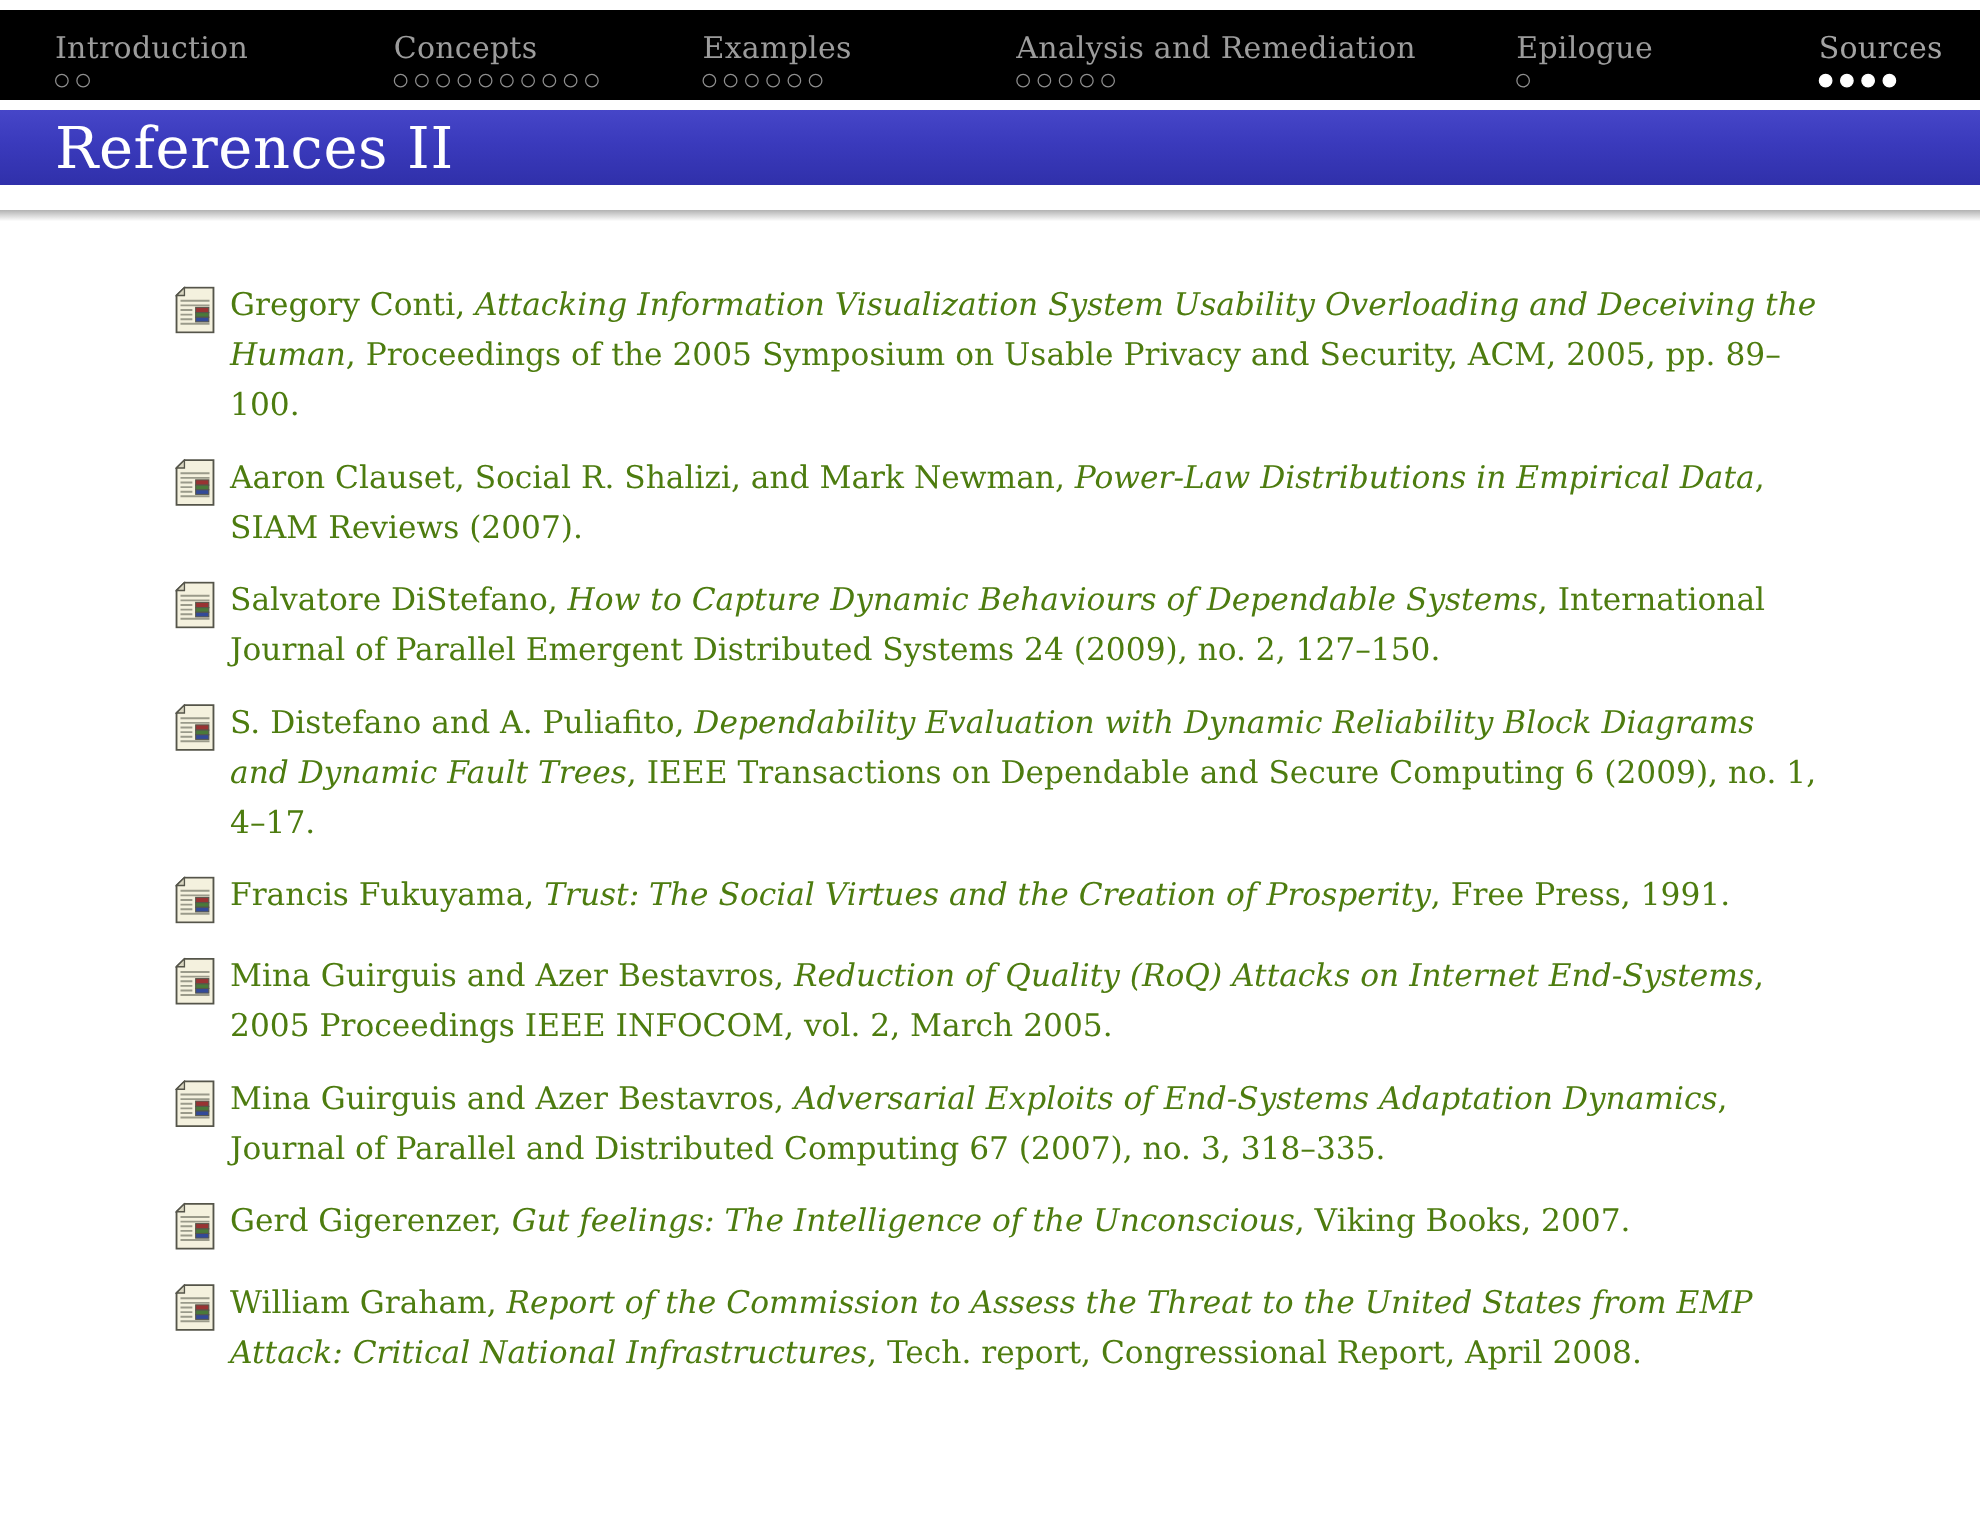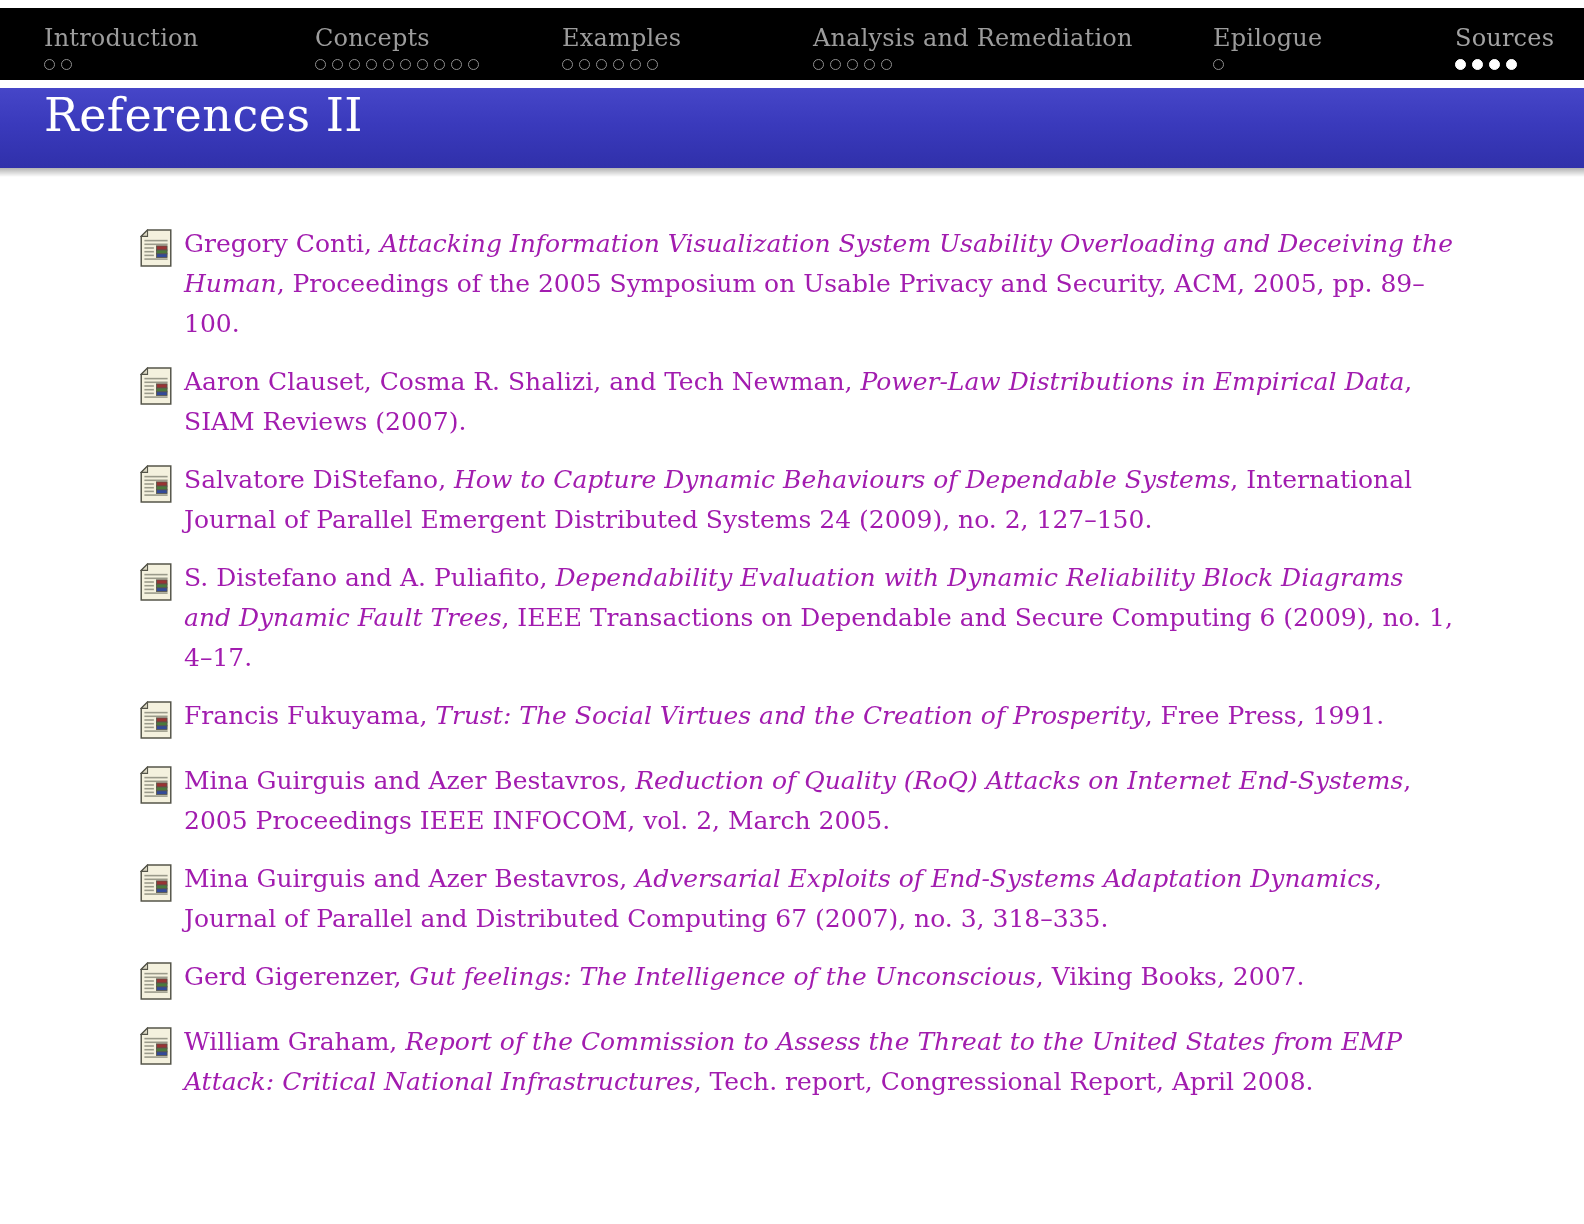--- a/index.html
+++ b/index.html
@@ -25,42 +25,42 @@
   .nav-dots { margin-top:7px; display:flex; align-items:center; }
   .dot {
     display:inline-block; width:11px; height:11px; border-radius:50%;
     border:1.5px solid #8f8f8f; margin-right:6px; background:transparent;
     cursor:pointer;
   }
   .dot.filled { background:#ffffff; border-color:#ffffff; }
 
   
   .titlebar {
-    position:absolute; top:88px; left:0; width:1584px; height:80px;
+    position:absolute; top:88px; left:0; width:1584px; height:60px;
     background:linear-gradient(180deg,#4646c8 0%, #3a3abc 45%, #3030aa 100%);
-    display:flex; align-items:flex-start;
+    display:flex; align-items:center;
   }
   .titlebar .frame-title {
     color:#ffffff; font-size:46px; padding-left:44px; font-weight:400;
     letter-spacing:0.5px;
   }
   .title-shadow {
     position:absolute; top:168px; left:0; width:1584px; height:9px;
     background:linear-gradient(180deg, rgba(0,0,0,0.30), rgba(0,0,0,0));
   }
 
   
   .refs {
     position:absolute; top:168px; left:0; width:1584px;
     padding:56px 60px 0 140px;
   }
   .ref { display:flex; align-items:flex-start; margin-bottom:18px; }
   .ref-icon { flex:0 0 44px; width:44px; padding-top:5px; }
   .ref-text {
-    width:1270px; font-size:25px; line-height:40px; color:#a21caf;
+    width:1270px; font-size:25px; line-height:40px; color:#4d7c0f;
   }
   .seg-normal { font-style:normal; }
   .seg-italic { font-style:italic; }
   .seg-bold   { font-weight:normal; }
 </style>
 </head>
 <body>
 
 <div class="page">
 
@@ -160,21 +160,21 @@
           <line x1="4" y1="14.5" x2="26" y2="14.5" stroke="#9a9a8a" stroke-width="1.5"></line>
           <line x1="4" y1="18" x2="13" y2="18" stroke="#9a9a8a" stroke-width="1.5"></line>
           <line x1="4" y1="21.5" x2="13" y2="21.5" stroke="#9a9a8a" stroke-width="1.5"></line>
           <line x1="4" y1="25" x2="13" y2="25" stroke="#9a9a8a" stroke-width="1.5"></line>
           <line x1="4" y1="28.5" x2="26" y2="28.5" stroke="#9a9a8a" stroke-width="1.5"></line>
           <rect x="15.5" y="16" width="10" height="4" fill="#993333" stroke="#55554a" stroke-width="0.8"></rect>
           <rect x="15.5" y="20" width="10" height="3.5" fill="#4a7a3a" stroke="#55554a" stroke-width="0.8"></rect>
           <rect x="15.5" y="23.5" width="10" height="3.5" fill="#334a99" stroke="#55554a" stroke-width="0.8"></rect>
         </svg>
       </span>
-      <p class="ref-text"><span class="seg-normal">Aaron Clauset, Cosma R. Shalizi, and Tech Newman, </span><span class="seg-italic">Power-Law Distributions in Empirical Data</span><span class="seg-normal">, SIAM Reviews (2007).</span></p>
+      <p class="ref-text"><span class="seg-normal">Aaron Clauset, Social R. Shalizi, and Mark Newman, </span><span class="seg-italic">Power-Law Distributions in Empirical Data</span><span class="seg-normal">, SIAM Reviews (2007).</span></p>
     </div>
 
     <div class="ref">
       <span class="ref-icon">
         <svg width="32" height="38" viewBox="0 0 30 36">
           <path d="M7,1 L29,1 L29,35 L1,35 L1,7 Z" fill="#f4f1de" stroke="#55554a" stroke-width="1.4"></path>
           <path d="M7,1 L7,7 L1,7 Z" fill="#d8d5c0" stroke="#55554a" stroke-width="1"></path>
           <line x1="4" y1="11" x2="26" y2="11" stroke="#9a9a8a" stroke-width="1.5"></line>
           <line x1="4" y1="14.5" x2="26" y2="14.5" stroke="#9a9a8a" stroke-width="1.5"></line>
           <line x1="4" y1="18" x2="13" y2="18" stroke="#9a9a8a" stroke-width="1.5"></line>

